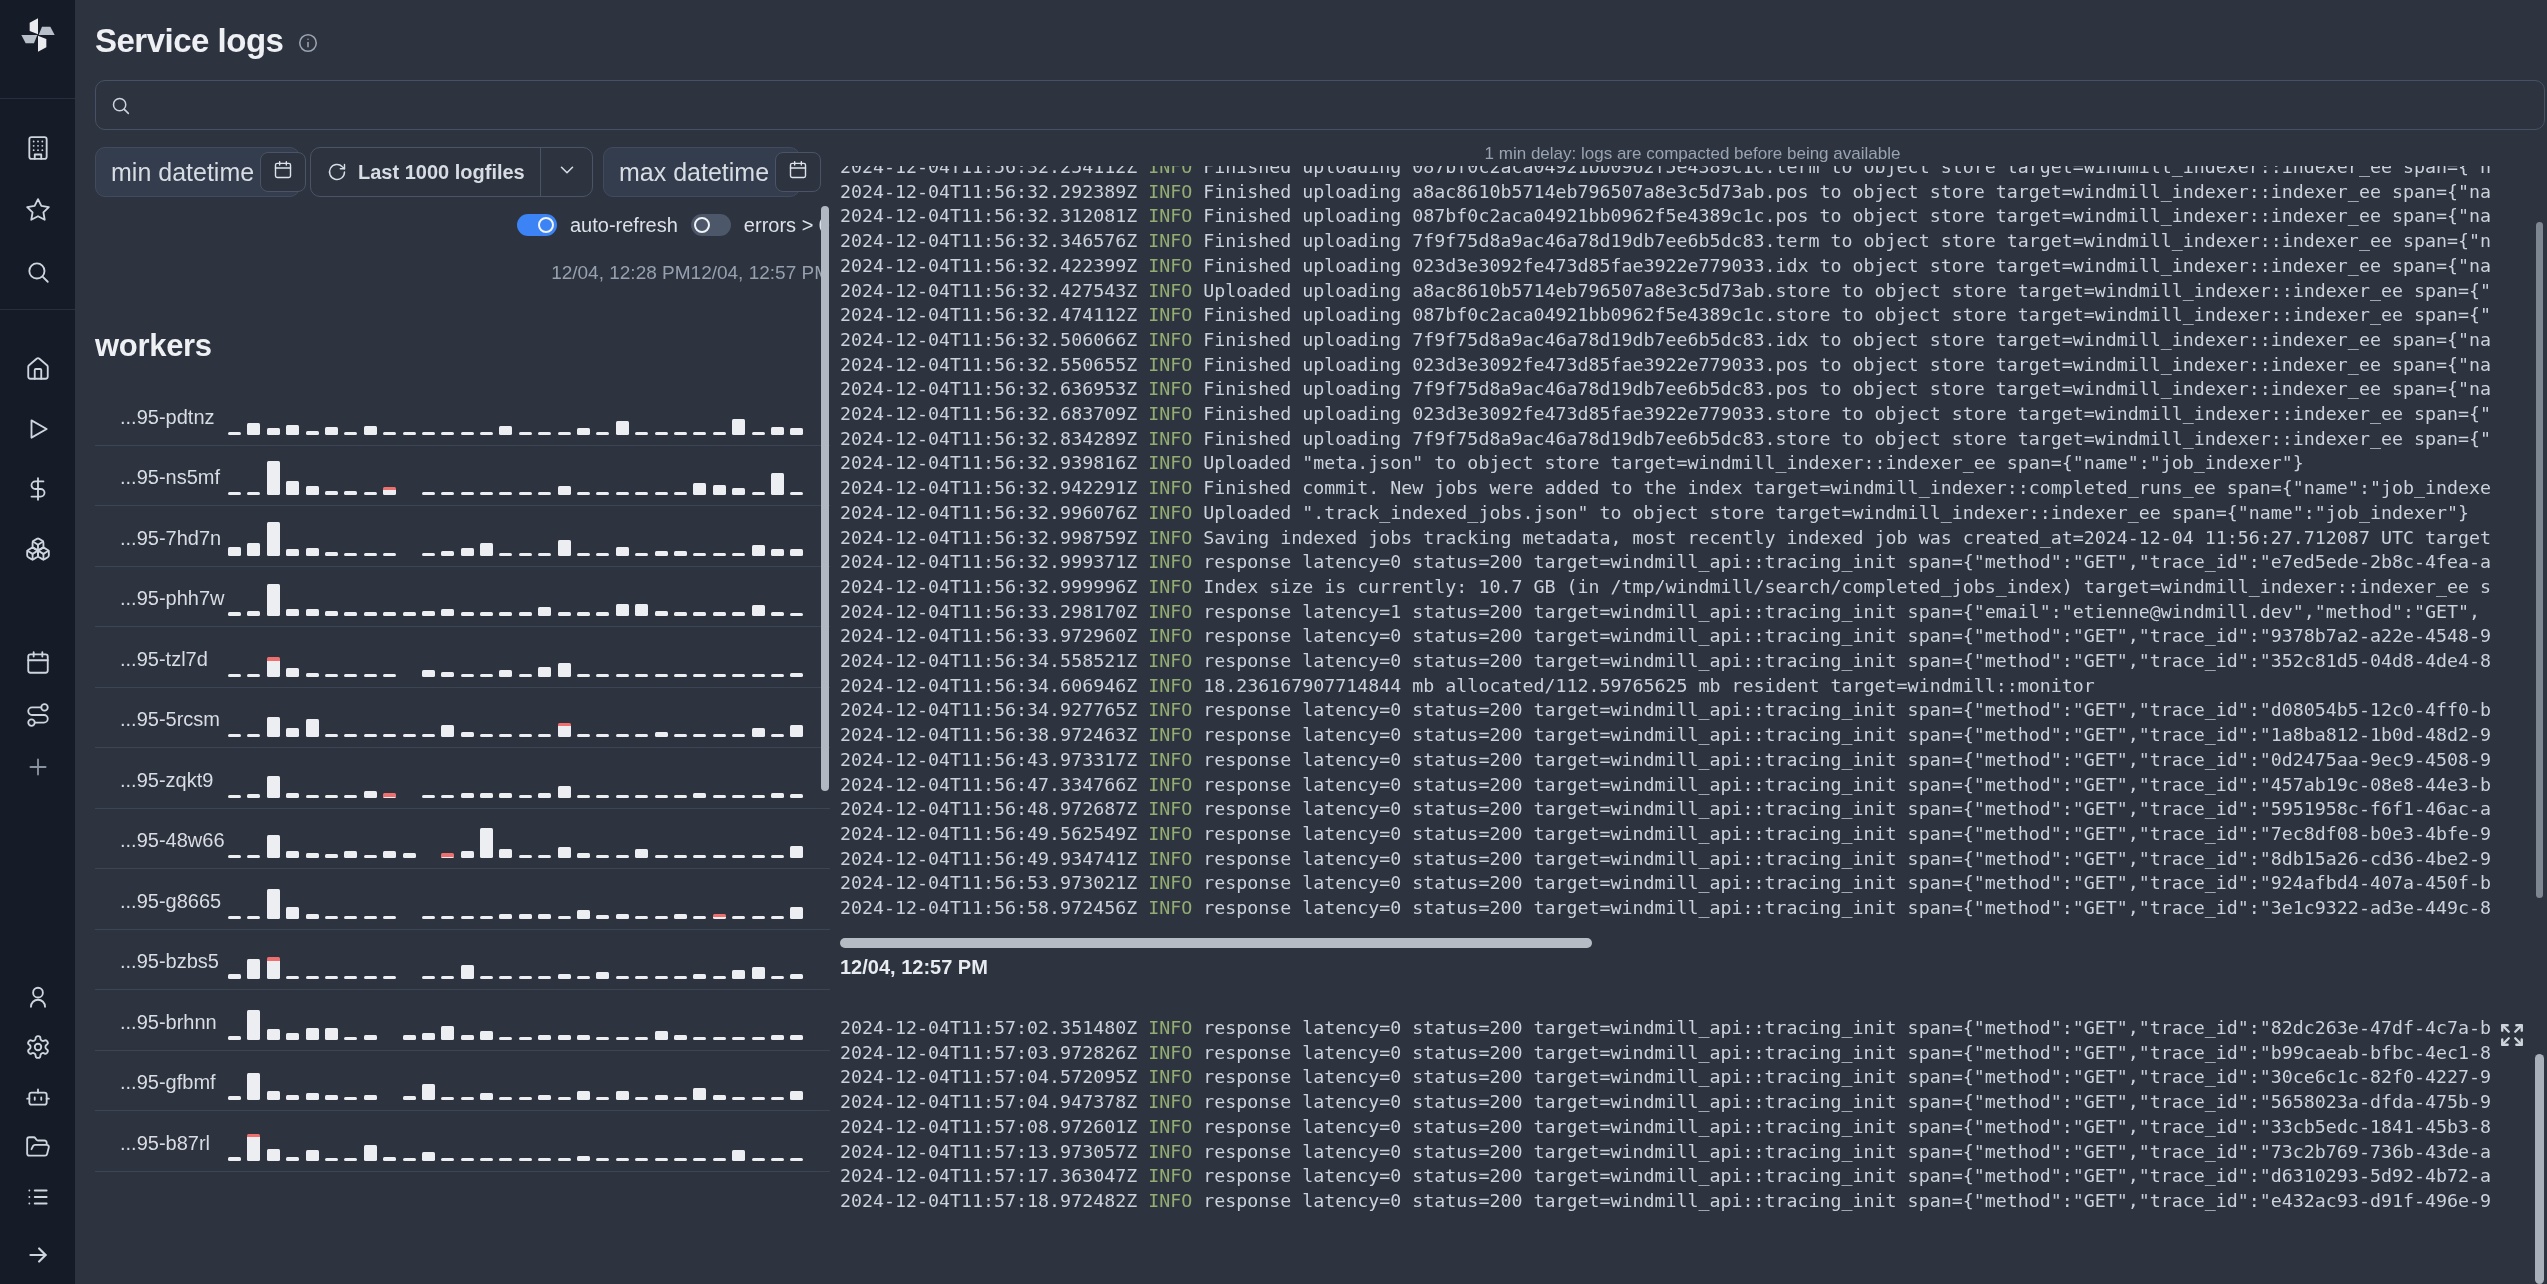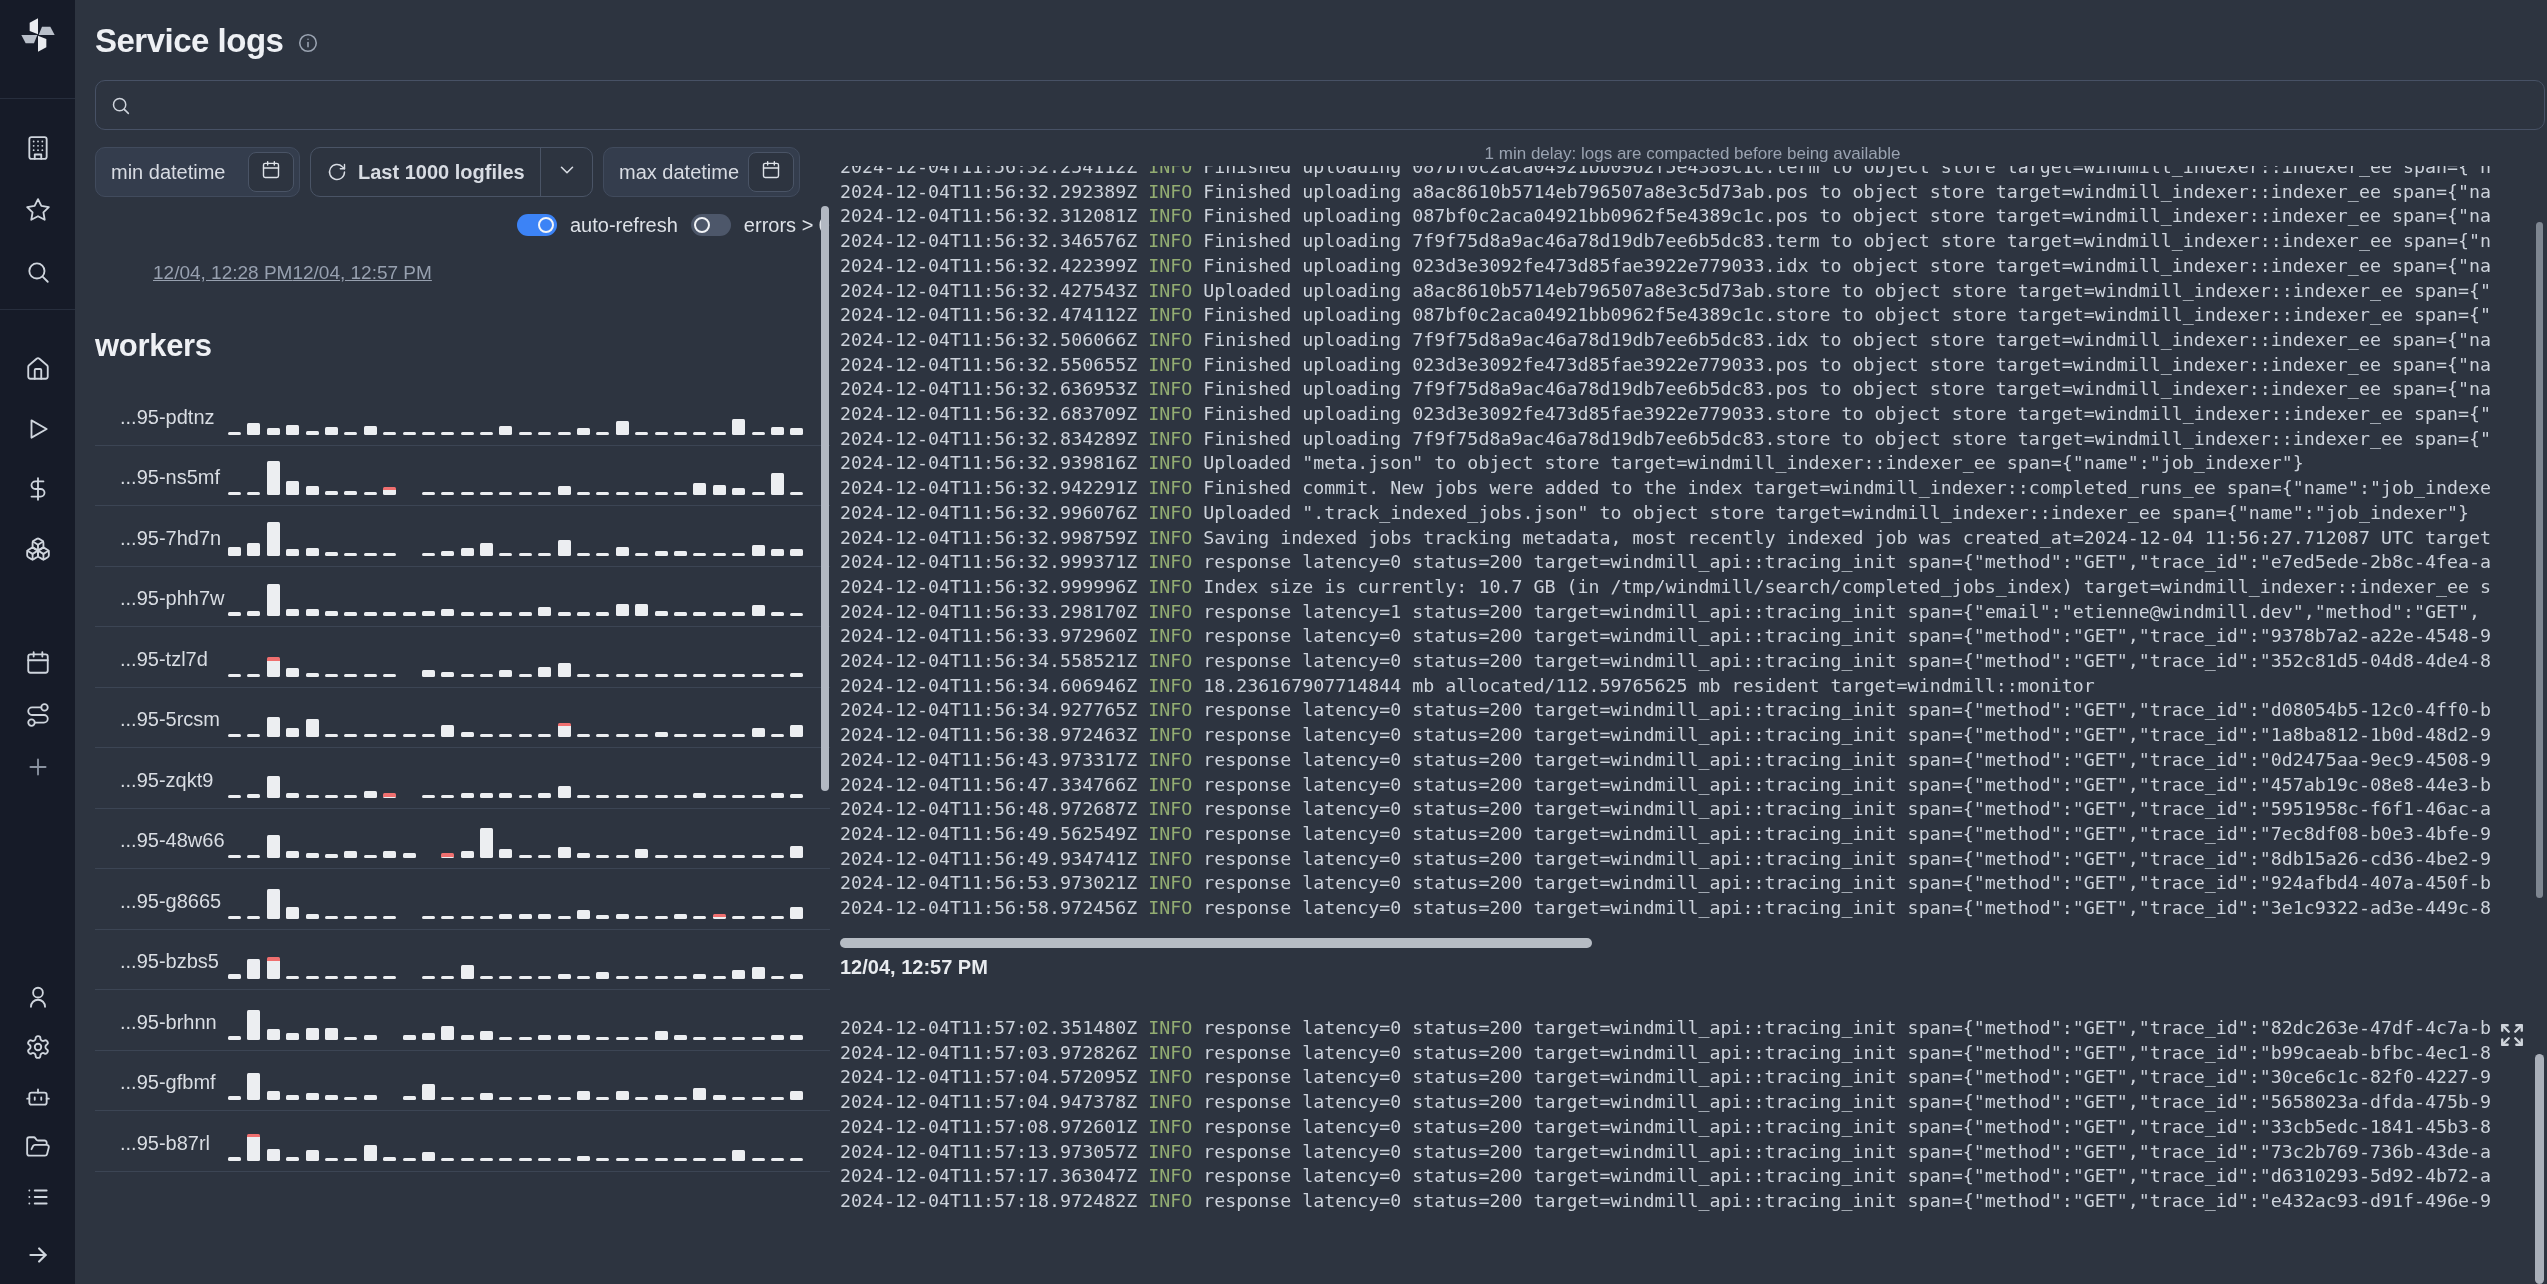--- a/index.html
+++ b/index.html
@@ -36,41 +36,41 @@
   .searchbox input { flex:1; background:transparent; border:0; outline:none; color:#e7eaef; font-size:19px; font-family:"Liberation Sans",sans-serif; }
 
   .content-row { display:flex; align-items:flex-start; }
   .left-col { width:735px; flex:none; }
   .log-panel { flex:1; margin-left:10px; min-width:0; }
 
   
   .filter-row { margin-top:17px; display:flex; gap:10px; }
   .dt-box { height:50px; background:#343d4d; border:1px solid #414b5d; border-radius:10px;
             display:flex; align-items:center; justify-content:space-between; padding:0 5px 0 15px; cursor:pointer; }
-  .dt-box .lbl { font-size:20px; color:#d8dce3; white-space:nowrap; }
+  .dt-box .lbl { font-size:25px; color:#d8dce3; white-space:nowrap; }
   .dt-min { width:205px; } .dt-max { width:197px; }
   .cal-btn { width:46px; height:40px; background:#2d3440; border:1px solid #4a5466; border-radius:8px;
              display:flex; align-items:center; justify-content:center; color:#dfe3e9; cursor:pointer; flex:none; margin-left:6px;}
   .cal-btn svg { width:20px; height:20px; }
   .logfiles-box { width:283px; height:50px; border:1px solid #4a5466; border-radius:10px; display:flex; align-items:stretch; }
   .logfiles-main { flex:1; display:flex; align-items:center; gap:11px; padding:0 12px 0 16px; cursor:pointer; }
   .logfiles-main .ic { width:20px; height:20px; color:#d8dce3; } .logfiles-main .ic svg{ width:20px; height:20px; }
   .logfiles-main .lbl { font-size:20px; color:#d8dce3; font-weight:600; white-space:nowrap; }
   .logfiles-chev { width:52px; border-left:1px solid #4a5466; display:flex; align-items:center; justify-content:center; color:#d8dce3; cursor:pointer; }
   .logfiles-chev svg { width:22px; height:22px; }
 
   
   .toggle-row { margin-top:14px; display:flex; align-items:center; justify-content:flex-end; gap:13px; height:28px; }
   .tgl { width:40px; height:22px; border-radius:11px; position:relative; cursor:pointer; flex:none; }
   .tgl .knob { position:absolute; top:3px; width:16px; height:16px; border-radius:50%; border:2px solid #f2f4f7; }
   .tgl.on { background:#3c83f6; } .tgl.on .knob { right:3px; }
   .tgl.off { background:#4d576a; } .tgl.off .knob { left:3px; }
   .tgl-lbl { font-size:20px; color:#dde1e7; }
 
-  .date-row { margin-top:23px; display:flex; justify-content:flex-start; padding-left:58px; font-size:19px; color:#97a0af;text-decoration:underline; }
+  .date-row { margin-top:23px; display:flex; justify-content:flex-end; padding-left:58px; font-size:19px; color:#97a0af; }
 
   .workers-title { margin-top:44px; font-size:31px; font-weight:700; color:#eef0f4; letter-spacing:-0.3px; }
   .group-title { margin-top:41px; padding-left:5px; font-size:25px; font-weight:700; color:#e8ebef; }
 
   .worker-rows { margin-top:21px; }
   .worker-row { height:60.5px; display:flex; align-items:flex-end; border-bottom:1px solid #3c4554; cursor:pointer; }
   .wname { width:133px; flex:none; padding-left:25px; font-size:20px; color:#d9dde3; margin-bottom:16px; white-space:nowrap; }
   .bars { flex:1; display:flex; align-items:flex-end; gap:6.4px; padding-bottom:10px; }
   .bar { width:13px; flex:none; border-radius:1.5px; }
 

